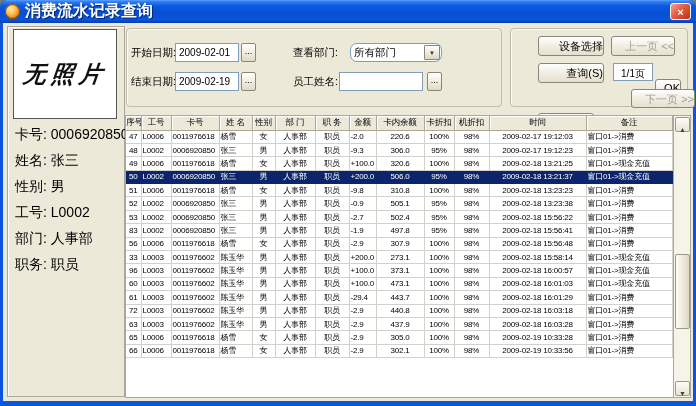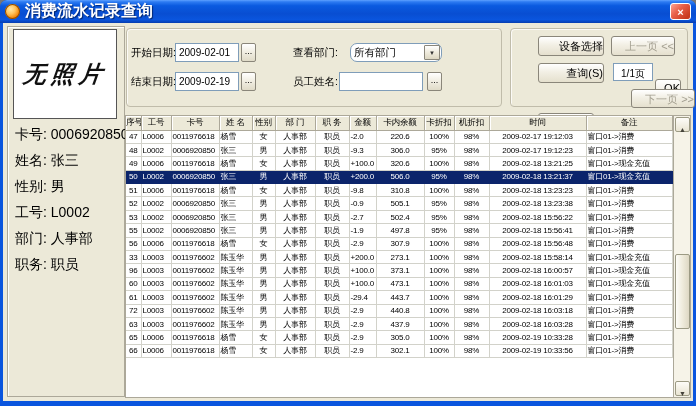--- a/index.html
+++ b/index.html
@@ -254,21 +254,21 @@
             <td>人事部</td>
             <td>职员</td>
             <td>-2.7</td>
             <td>502.4</td>
             <td>95%</td>
             <td>98%</td>
             <td>2009-02-18 15:56:22</td>
             <td>窗口01-&gt;消费</td>
           </tr>
           <tr>
-            <td>55</td>
+            <td>83</td>
             <td>L0002</td>
             <td>0006920850</td>
             <td>张三</td>
             <td>男</td>
             <td>人事部</td>
             <td>职员</td>
             <td>-1.9</td>
             <td>497.8</td>
             <td>95%</td>
             <td>98%</td>

